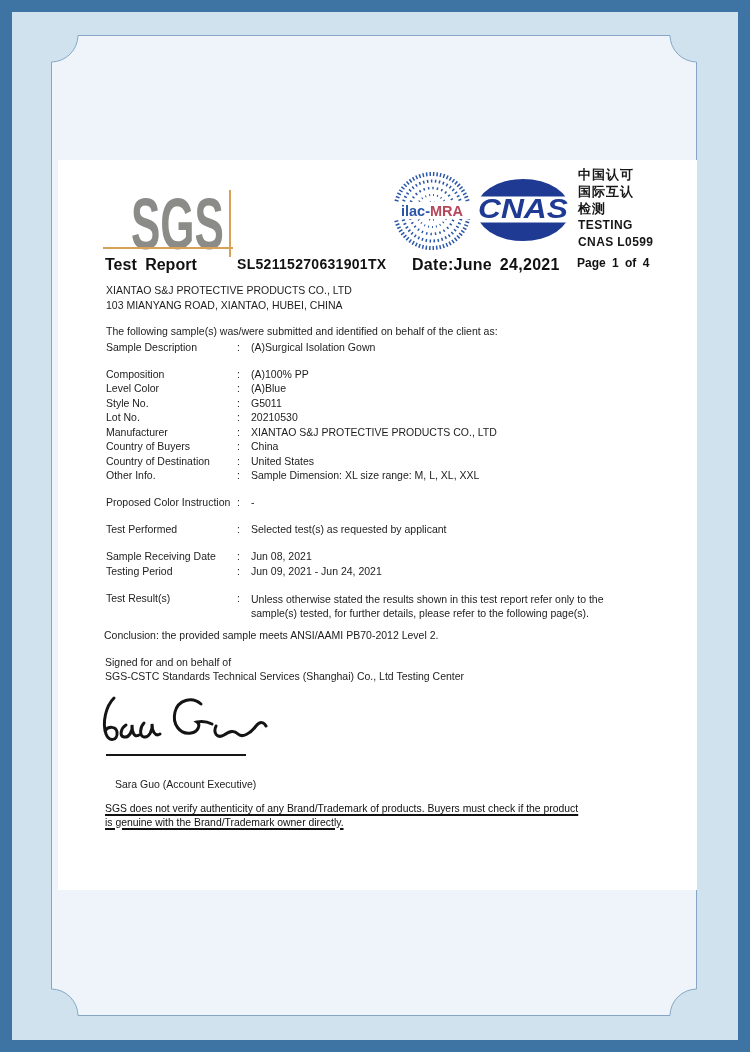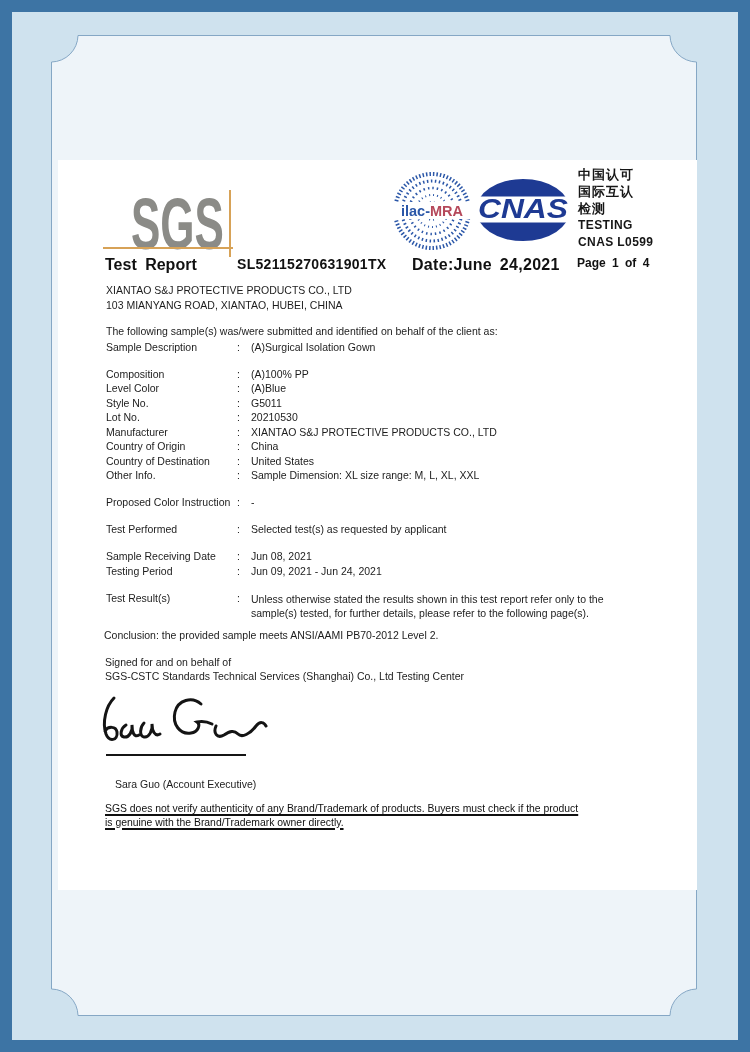--- a/index.html
+++ b/index.html
@@ -134,21 +134,21 @@
     <span class="fl">Lot No.</span>
       <span class="fc">:</span>
       <span class="fv">20210530</span>
   </div>
   <div class="frow" style="top:425.5px">
     <span class="fl">Manufacturer</span>
       <span class="fc">:</span>
       <span class="fv">XIANTAO S&amp;J PROTECTIVE PRODUCTS CO., LTD</span>
   </div>
   <div class="frow" style="top:440px">
-    <span class="fl">Country of Origin</span>
+    <span class="fl">Country of Buyers</span>
       <span class="fc">:</span>
       <span class="fv">China</span>
   </div>
   <div class="frow" style="top:454.5px">
     <span class="fl">Country of Destination</span>
       <span class="fc">:</span>
       <span class="fv">United States</span>
   </div>
   <div class="frow" style="top:469px">
     <span class="fl">Other Info.</span>

